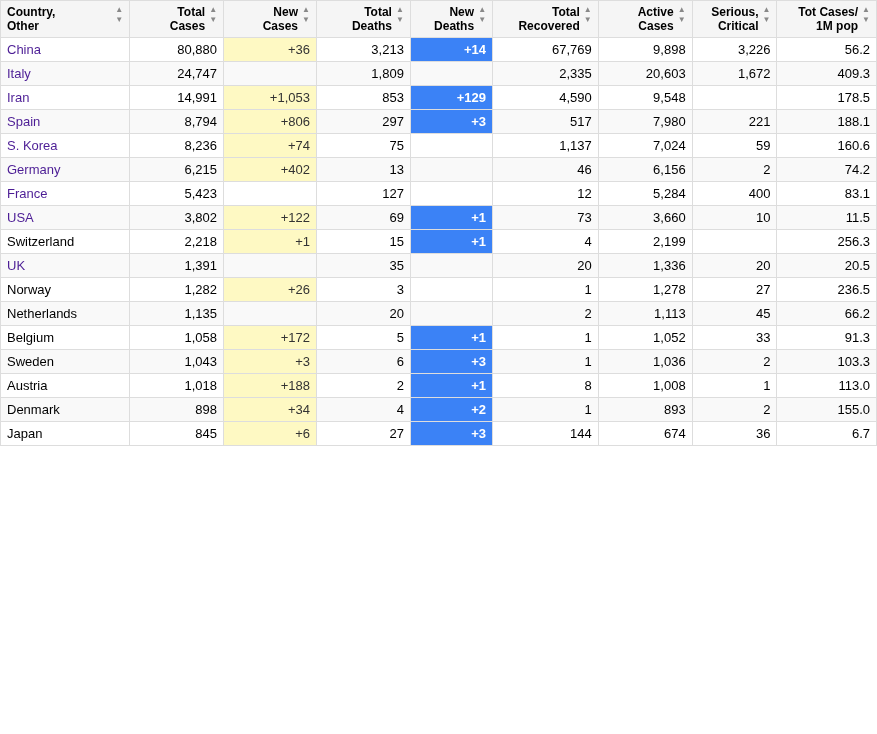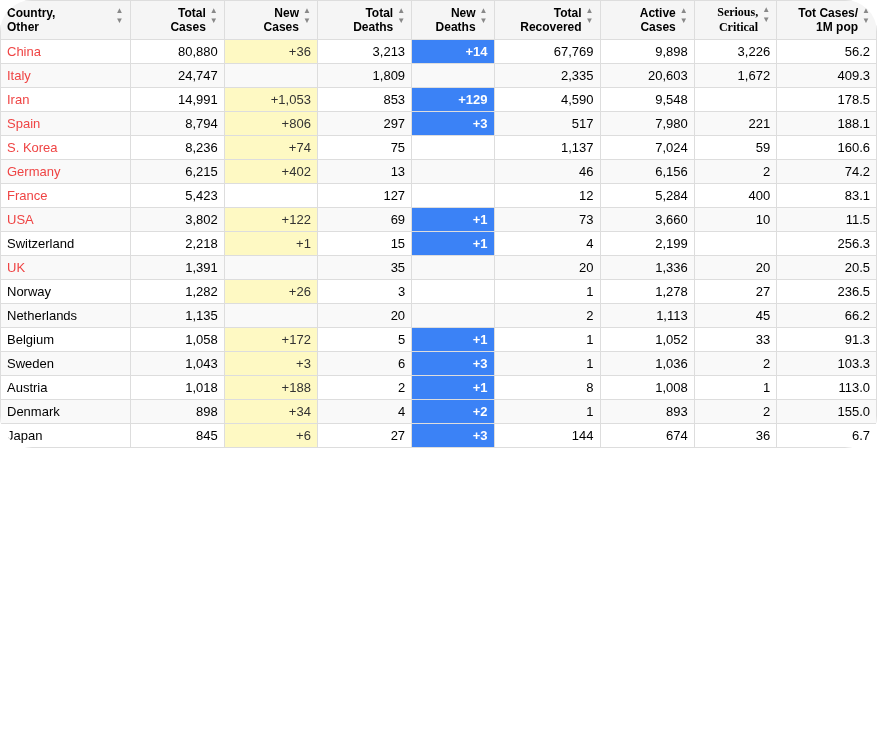--- a/index.html
+++ b/index.html
@@ -1,33 +1,33 @@
 <!DOCTYPE html>
 <html><head>
   <meta charset="utf-8">
   <style>
     * { box-sizing: border-box; margin: 0; padding: 0; }
     body { font-family: Arial, sans-serif; font-size: 13px; background: #fff; }
-    .table-container { overflow: auto; border-radius: 32px; }
+    .table-container { overflow: auto; }
     table { border-collapse: collapse; width: 877px; }
     th, td { border: 1px solid #ddd; padding: 4px 6px; text-align: right; white-space: nowrap; }
     th { background: #f5f5f5; font-weight: bold; font-size: 12px; cursor: pointer; position: relative; }
     th:first-child, td:first-child { text-align: left; }
     tr:nth-child(even) { background: #f9f9f9; }
-    .country-link { color: #ef4444; text-decoration: none; }
+    .country-link { color: #4c1d95; text-decoration: none; }
     .new-cases { background: #fef9c3; color: #333; padding-left: 32px; }
     .new-deaths-red { background: #3b82f6; color: #fff; font-weight: bold; }
     .col-country { width: 110px; }
     .col-total-cases { width: 80px; }
     .col-new-cases { width: 70px; }
     .col-total-deaths { width: 80px; }
     .col-new-deaths { width: 70px; }
     .col-total-recovered { width: 90px; }
     .col-active { width: 80px; }
-    .col-serious { width: 70px; font-family: Liberation Serif, serif; }
+    .col-serious { width: 70px; }
     .col-totpop { width: 80px; margin-top: 8px; }
     th .th-inner { display: flex; align-items: flex-start; justify-content: space-between; }
     th .th-text { flex: 1; }
     th .sort-arrows { display: flex; flex-direction: column; align-items: center; margin-left: 4px; line-height: 1; }
     th .sort-arrows span { font-size: 8px; color: #888; line-height: 1.2; }
   </style>
 </head>
 <body>
 
 <div class="table-container">

